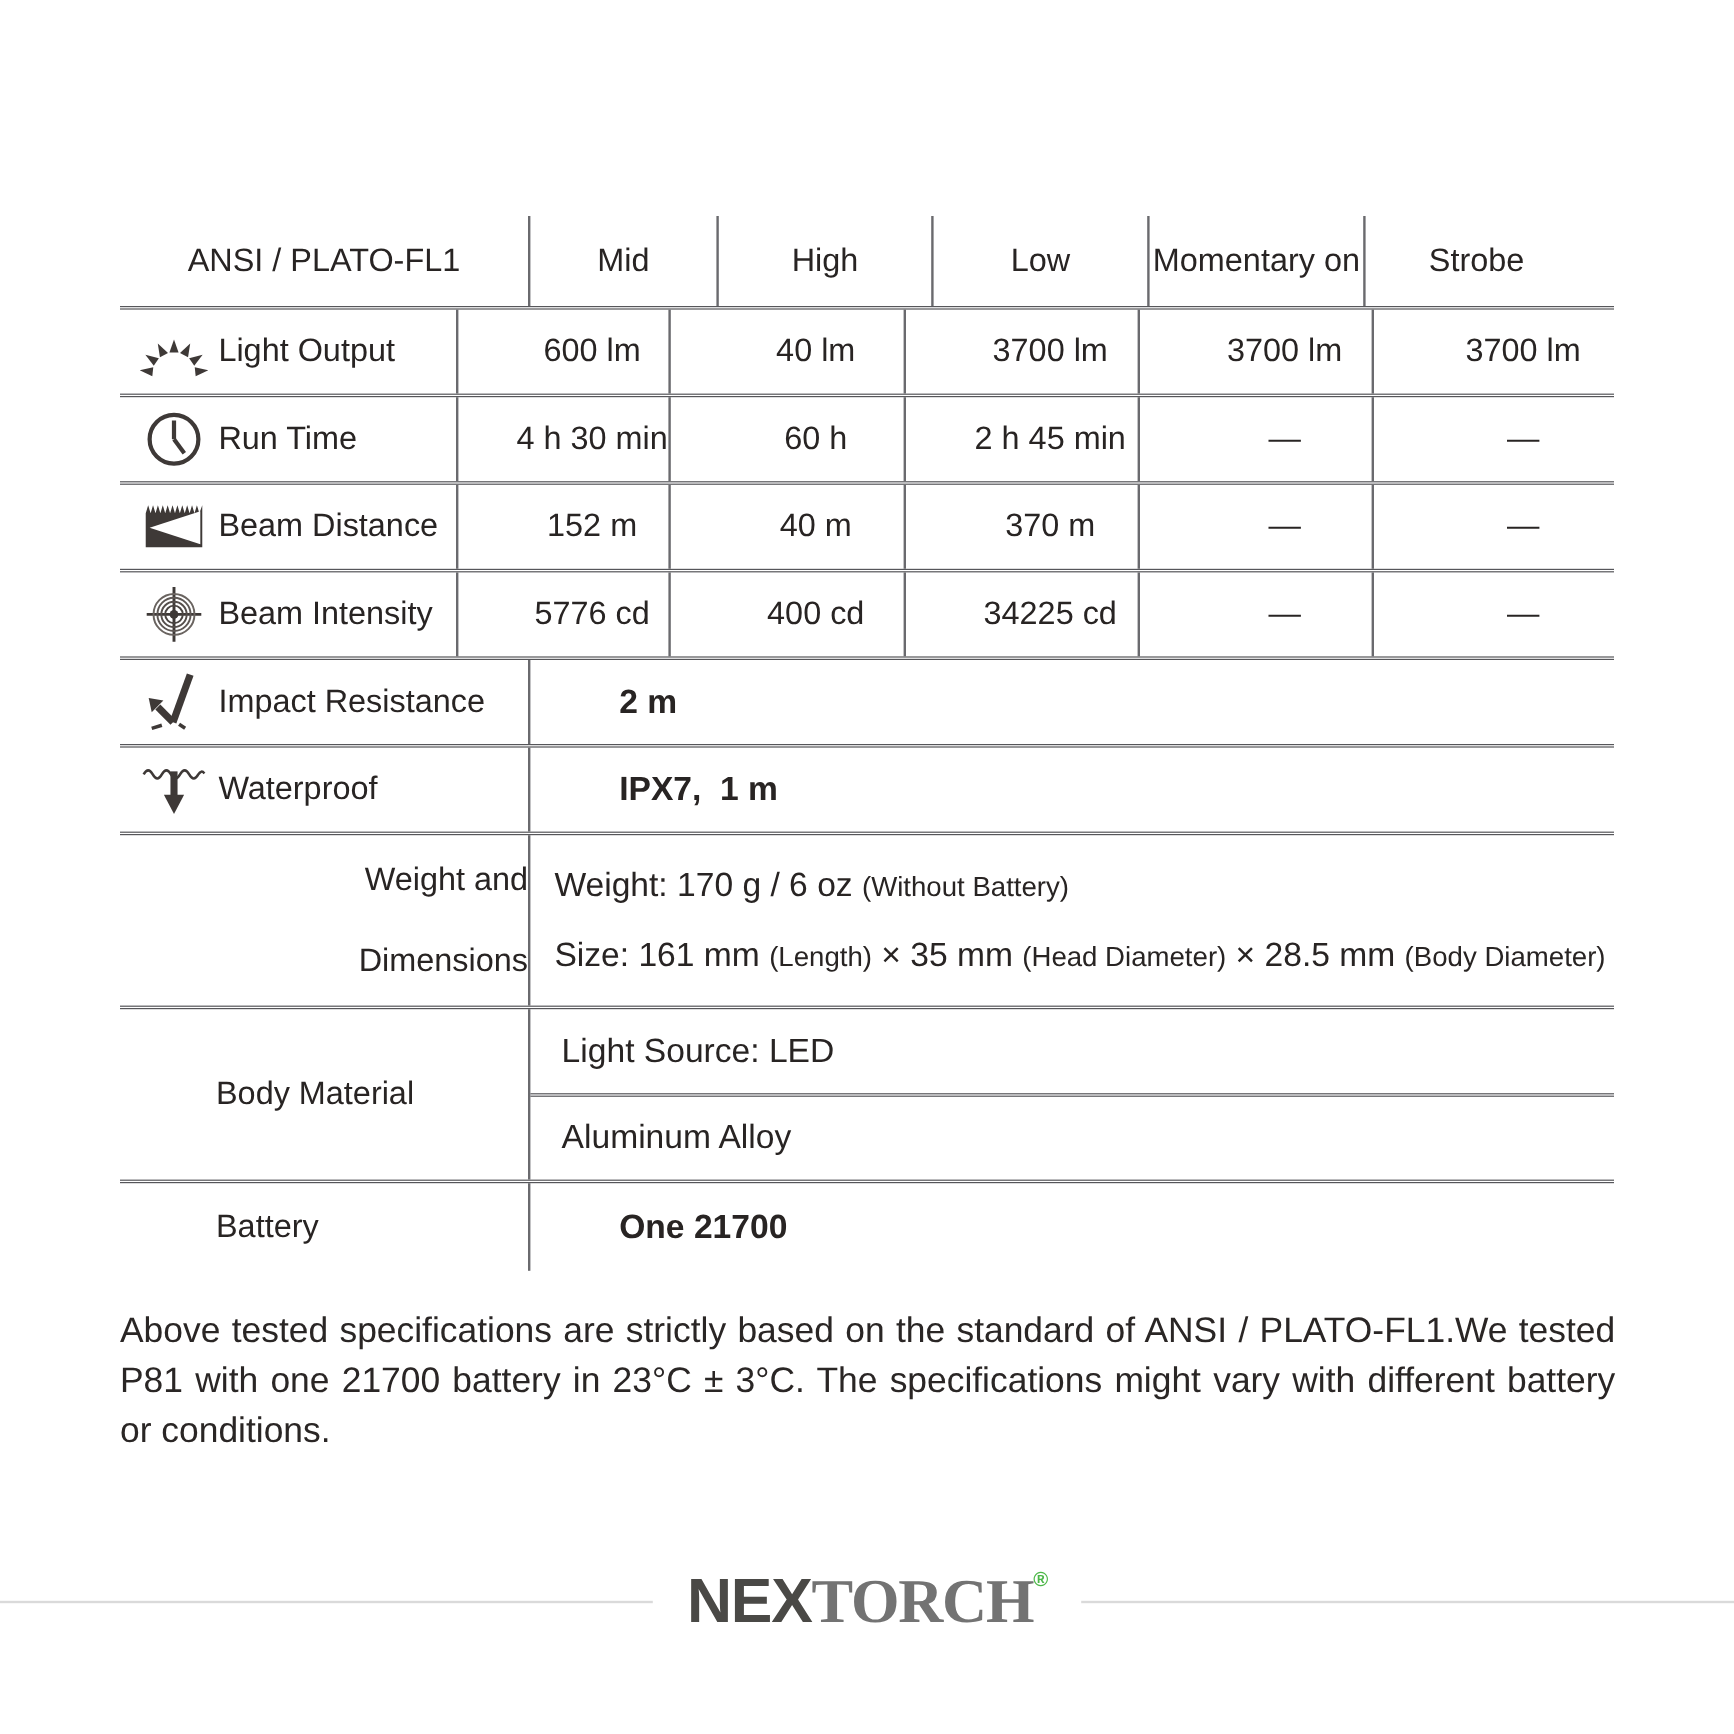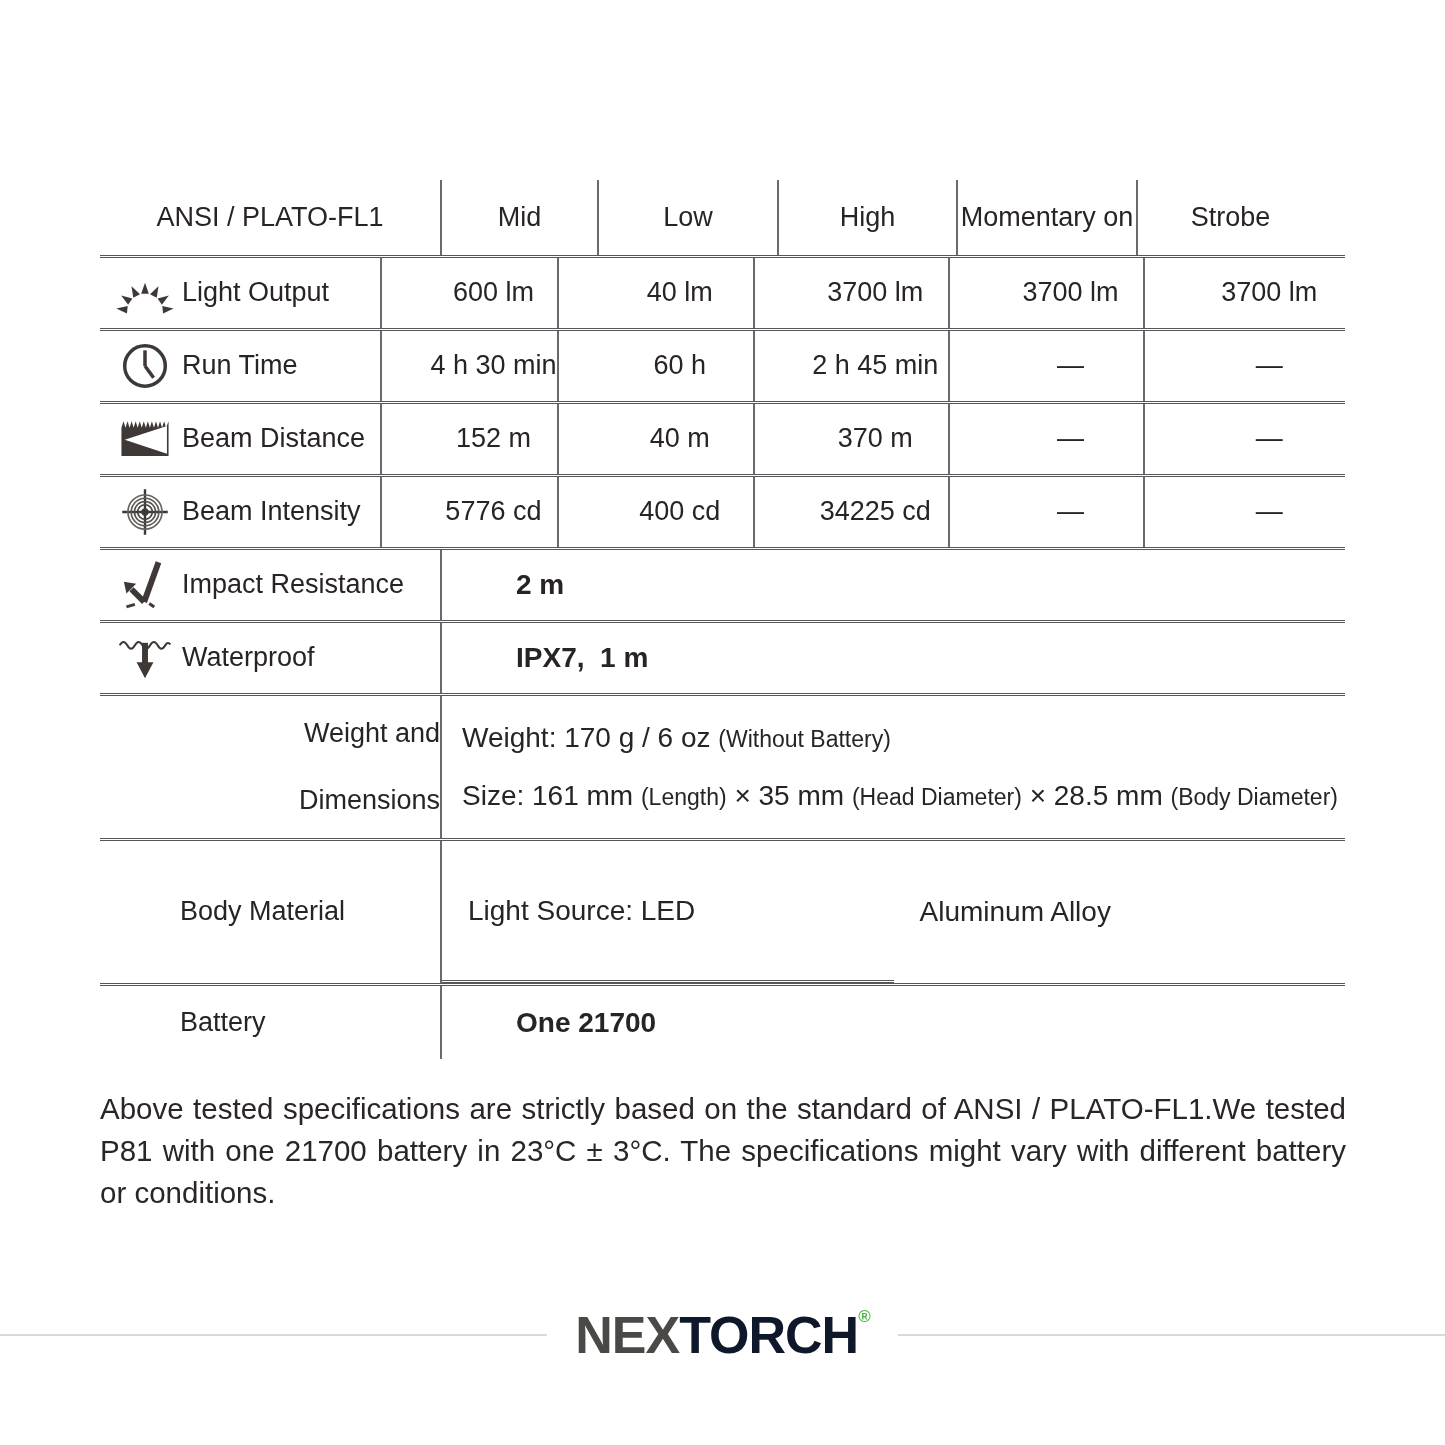--- a/index.html
+++ b/index.html
@@ -25,51 +25,51 @@
   .label-cell{justify-content:flex-start;text-align:left;padding-left:8px;}
   .label-cell .icon-box{width:74px;min-width:74px;display:flex;justify-content:center;align-items:center;}
   .label-cell.no-icon{padding-left:80px;}
   .span-value{flex:1;display:flex;align-items:center;justify-content:flex-start;
               padding-left:26px;font-size:28px;white-space:pre;font-weight:bold;}
   .wd-label{flex-direction:column;align-items:flex-end;justify-content:center;gap:35px;}
   .wd-values{flex:1;display:flex;flex-direction:column;justify-content:center;gap:26px;
              padding-left:20px;box-sizing:border-box;}
   .wd-line{font-size:28px;}
   .t-small{font-size:23px;}
-  .bm-values{flex:1;display:flex;}
+  .bm-values{flex:1;display:flex;flex-direction:column;}
   .bm-sub{flex:1;display:flex;align-items:center;padding-left:26px;box-sizing:border-box;font-size:28px;}
   .bm-sub.top{border-bottom:3px double #56565a;}
   .icon{display:block;}
 
   
   .footer-note{position:absolute;left:100px;top:1088px;width:1246px;
                font-size:29.5px;line-height:1.43;text-align:justify;color:#2a2625;}
 
   
   .logo-band{position:absolute;left:0;top:1300px;width:1445px;height:70px;
              display:flex;align-items:center;}
   .logo-rule{flex:1;height:2px;background:#dadada;}
   .logo-text{margin:0 28px;font-size:52px;font-weight:bold;letter-spacing:-1px;white-space:nowrap;}
   .logo-prefix{color:#4a4946;}
-  .logo-suffix{color:#0f172a;}
+  .logo-suffix{color:#737373;font-family:Liberation Serif, serif;}
   .logo-reg{color:#4cb748;font-size:17px;font-weight:bold;vertical-align:top;position:relative;top:2px;}
 </style>
 </head>
 <body>
 
 <div class="page">
 
 
   <div class="spec-table">
 
     <div class="trow row-header">
       <div class="cell c0 vline">ANSI / PLATO-FL1</div>
       <div class="cell c1 vline">Mid</div>
+      <div class="cell c3 vline">High</div>
       <div class="cell c2 vline">Low</div>
-      <div class="cell c3 vline">High</div>
       <div class="cell c4 vline">Momentary on</div>
       <div class="cell c5">Strobe</div>
     </div>
 
     <div class="trow row-std">
       <div class="cell c0 vline label-cell">
         <span class="icon-box">
           <svg class="icon" width="58" height="44" viewBox="0 0 68 52">
             <g fill="#3e3937">
               <polygon points="34,14 29.5,27 38.5,27" transform="rotate(0 34 48)"></polygon>

